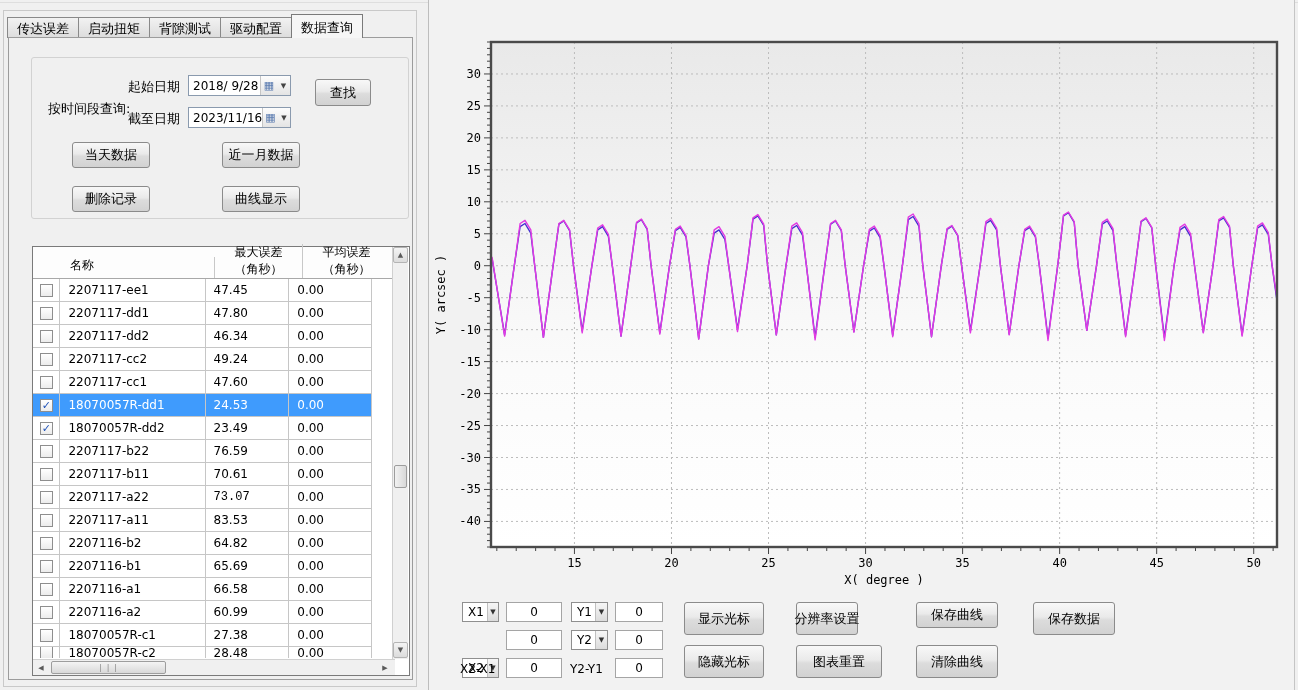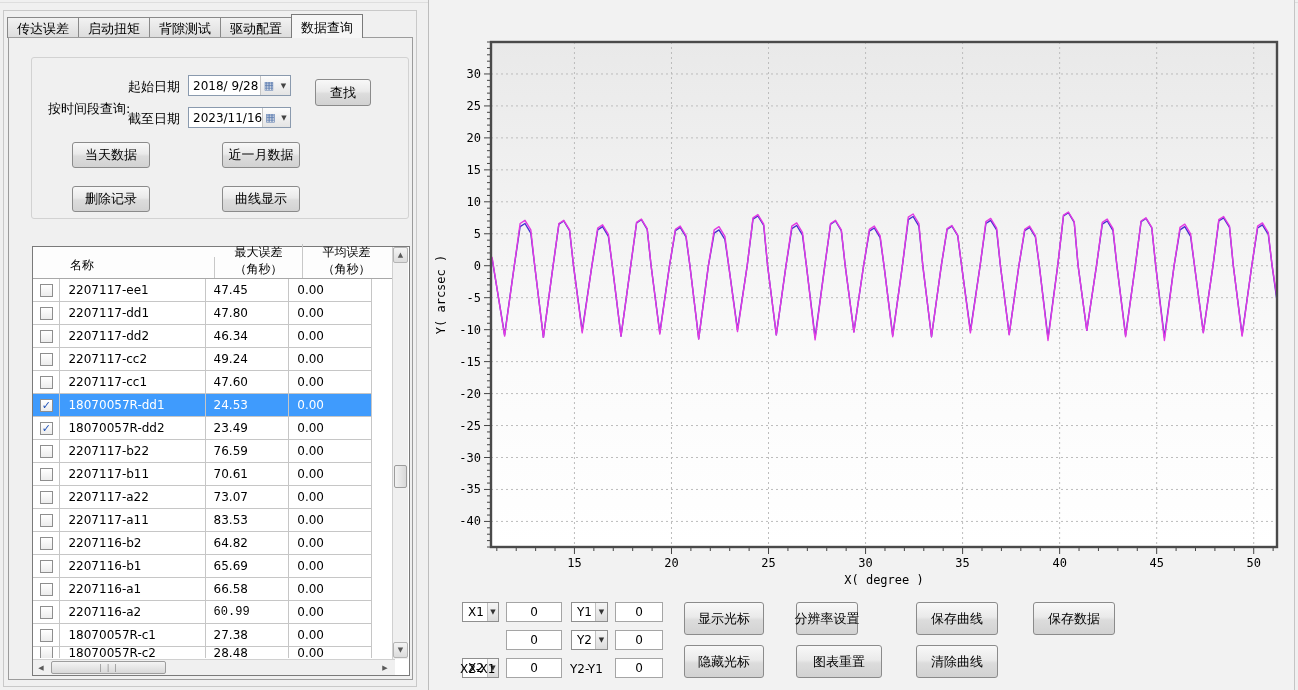--- a/index.html
+++ b/index.html
@@ -215,21 +215,21 @@
             </div>
             <div class="gcell" style="width: 153px;">2207117-b11</div>
             <div class="gcell" style="width: 88px;">70.61</div>
             <div class="gcell" style="width: 87px;">0.00</div>
           </div>
           <div class="grow">
             <div class="gcell cb" style="width: 29px;">
               <span class="checkbox"></span>
             </div>
             <div class="gcell" style="width: 153px;">2207117-a22</div>
-            <div class="gcell" style="width: 88px;">73.07</div>
+            <div class="gcell" style="width: 88px; font-family: Liberation Mono, monospace;">73.07</div>
             <div class="gcell" style="width: 87px;">0.00</div>
           </div>
           <div class="grow">
             <div class="gcell cb" style="width: 29px;">
               <span class="checkbox"></span>
             </div>
             <div class="gcell" style="width: 153px;">2207117-a11</div>
             <div class="gcell" style="width: 88px;">83.53</div>
             <div class="gcell" style="width: 87px;">0.00</div>
           </div>
@@ -255,21 +255,21 @@
             </div>
             <div class="gcell" style="width: 153px;">2207116-a1</div>
             <div class="gcell" style="width: 88px;">66.58</div>
             <div class="gcell" style="width: 87px;">0.00</div>
           </div>
           <div class="grow">
             <div class="gcell cb" style="width: 29px;">
               <span class="checkbox"></span>
             </div>
             <div class="gcell" style="width: 153px;">2207116-a2</div>
-            <div class="gcell" style="width: 88px; font-family: Liberation Mono, monospace;">60.99</div>
+            <div class="gcell" style="width: 88px;">60.99</div>
             <div class="gcell" style="width: 87px;">0.00</div>
           </div>
           <div class="grow">
             <div class="gcell cb" style="width: 29px;">
               <span class="checkbox"></span>
             </div>
             <div class="gcell" style="width: 153px;">18070057R-c1</div>
             <div class="gcell" style="width: 88px;">27.38</div>
             <div class="gcell" style="width: 87px;">0.00</div>
           </div>
@@ -507,16 +507,16 @@
 
   <div class="difflabel" style="left:31px;top:662px;">X2-X1</div>
   <div class="field" style="left:77px;top:658px;width:56px;">0</div>
   <div class="difflabel" style="left:141px;top:662px;">Y2-Y1</div>
   <div class="field" style="left:186px;top:658px;width:48px;">0</div>
 
   <div class="btn" style="position:absolute;left:255px;top:602px;width:80px;height:33px;">显示光标</div>
   <div class="btn" style="position:absolute;left:255px;top:645px;width:80px;height:33px;">隐藏光标</div>
   <div class="btn" style="position:absolute;left:367px;top:602px;width:62px;height:33px;">分辨率设置</div>
   <div class="btn" style="position:absolute;left:367px;top:645px;width:86px;height:33px;">图表重置</div>
-  <div class="btn" style="position:absolute;left:487px;top:602px;width:82px;height:33px;">保存曲线</div>
+  <div class="btn" style="position:absolute;left:487px;top:602px;width:82px;height:26px;">保存曲线</div>
   <div class="btn" style="position:absolute;left:487px;top:645px;width:82px;height:33px;">清除曲线</div>
   <div class="btn" style="position:absolute;left:604px;top:602px;width:82px;height:33px;">保存数据</div>
 </div>
 
 </body></html>

